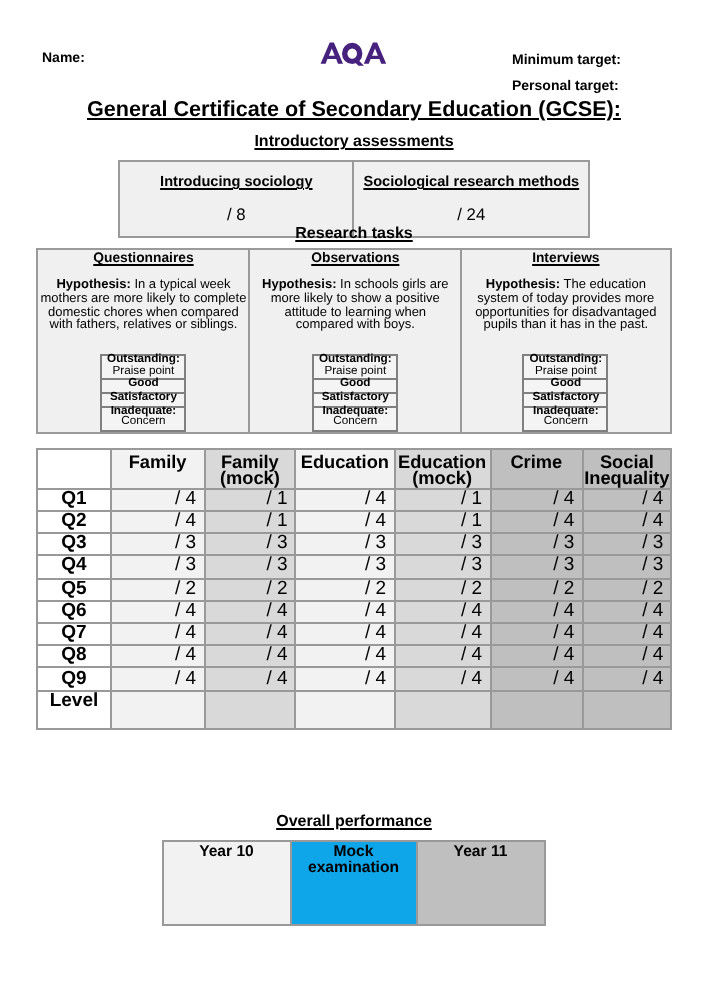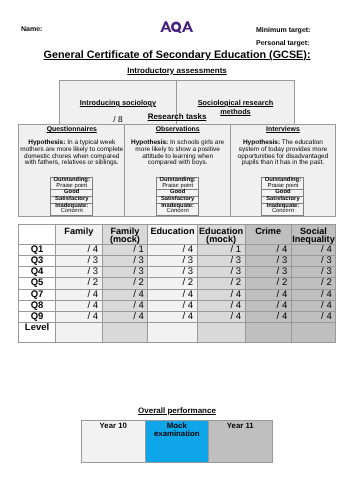--- a/index.html
+++ b/index.html
@@ -17,21 +17,21 @@
   .hdr-min{position:absolute;left:256px;top:27px;font-size:7px;font-weight:bold;}
   .hdr-pers{position:absolute;left:256px;top:40px;font-size:7px;font-weight:bold;}
 
   .title{position:absolute;left:0;top:49px;width:354px;text-align:center;font-size:10.8px;font-weight:bold;}
   .title span{text-decoration:underline;}
   .sub-head{position:absolute;width:354px;text-align:center;font-size:8px;font-weight:bold;}
   .sub-head span{text-decoration:underline;}
 
   
   .intro-tbl{position:absolute;left:59px;top:80px;width:236px;border-collapse:collapse;}
-  .intro-tbl td{border:1px solid #9a9a9a;background:#f0f0f0;text-align:center;padding:16px;height:29px;vertical-align:top;}
+  .intro-tbl td{border:1px solid #9a9a9a;background:#f0f0f0;text-align:center;padding:4px;height:29px;vertical-align:top;}
   .intro-tbl .ih{display:block;font-size:7.3px;font-weight:bold;text-decoration:underline;margin-top:1px;}
   .intro-tbl .iv{display:block;font-size:8.4px;margin-top:7px;}
 
   
   .res-tbl{position:absolute;left:18px;top:124px;width:318px;height:92px;border-collapse:collapse;}
   .res-tbl > tbody > tr > td{border:1px solid #9a9a9a;background:#f0f0f0;padding:0;vertical-align:top;}
   .res-head{text-align:center;font-size:6.9px;font-weight:bold;margin-top:1px;}
   .res-head span{text-decoration:underline;}
   .res-hyp{font-size:6.5px;line-height:6.8px;text-align:center;margin:7px auto 0;width:104px;}
   .grade{border-collapse:collapse;margin:10px auto 0;width:43px;}
@@ -180,20 +180,29 @@
         <tr>
           <td class="q c0">Q1</td>
           <td class="v" style="background: rgb(242, 242, 242);">/ 4</td>
           <td class="v" style="background: rgb(217, 217, 217);">/ 1</td>
           <td class="v" style="background: rgb(242, 242, 242);">/ 4</td>
           <td class="v" style="background: rgb(217, 217, 217);">/ 1</td>
           <td class="v" style="background: rgb(191, 191, 191);">/ 4</td>
           <td class="v" style="background: rgb(191, 191, 191);">/ 4</td>
         </tr>
         <tr>
+          <td class="q c0">Q2</td>
+          <td class="v" style="background: rgb(242, 242, 242);">/ 4</td>
+          <td class="v" style="background: rgb(217, 217, 217);">/ 1</td>
+          <td class="v" style="background: rgb(242, 242, 242);">/ 4</td>
+          <td class="v" style="background: rgb(217, 217, 217);">/ 1</td>
+          <td class="v" style="background: rgb(191, 191, 191);">/ 4</td>
+          <td class="v" style="background: rgb(191, 191, 191);">/ 4</td>
+        </tr>
+        <tr>
           <td class="q c0">Q3</td>
           <td class="v" style="background: rgb(242, 242, 242);">/ 3</td>
           <td class="v" style="background: rgb(217, 217, 217);">/ 3</td>
           <td class="v" style="background: rgb(242, 242, 242);">/ 3</td>
           <td class="v" style="background: rgb(217, 217, 217);">/ 3</td>
           <td class="v" style="background: rgb(191, 191, 191);">/ 3</td>
           <td class="v" style="background: rgb(191, 191, 191);">/ 3</td>
         </tr>
         <tr>
           <td class="q c0">Q4</td>
@@ -205,20 +214,29 @@
           <td class="v" style="background: rgb(191, 191, 191);">/ 3</td>
         </tr>
         <tr>
           <td class="q c0">Q5</td>
           <td class="v" style="background: rgb(242, 242, 242);">/ 2</td>
           <td class="v" style="background: rgb(217, 217, 217);">/ 2</td>
           <td class="v" style="background: rgb(242, 242, 242);">/ 2</td>
           <td class="v" style="background: rgb(217, 217, 217);">/ 2</td>
           <td class="v" style="background: rgb(191, 191, 191);">/ 2</td>
           <td class="v" style="background: rgb(191, 191, 191);">/ 2</td>
+        </tr>
+        <tr>
+          <td class="q c0">Q6</td>
+          <td class="v" style="background: rgb(242, 242, 242);">/ 4</td>
+          <td class="v" style="background: rgb(217, 217, 217);">/ 4</td>
+          <td class="v" style="background: rgb(242, 242, 242);">/ 4</td>
+          <td class="v" style="background: rgb(217, 217, 217);">/ 4</td>
+          <td class="v" style="background: rgb(191, 191, 191);">/ 4</td>
+          <td class="v" style="background: rgb(191, 191, 191);">/ 4</td>
         </tr>
         <tr>
           <td class="q c0">Q7</td>
           <td class="v" style="background: rgb(242, 242, 242);">/ 4</td>
           <td class="v" style="background: rgb(217, 217, 217);">/ 4</td>
           <td class="v" style="background: rgb(242, 242, 242);">/ 4</td>
           <td class="v" style="background: rgb(217, 217, 217);">/ 4</td>
           <td class="v" style="background: rgb(191, 191, 191);">/ 4</td>
           <td class="v" style="background: rgb(191, 191, 191);">/ 4</td>
         </tr>

